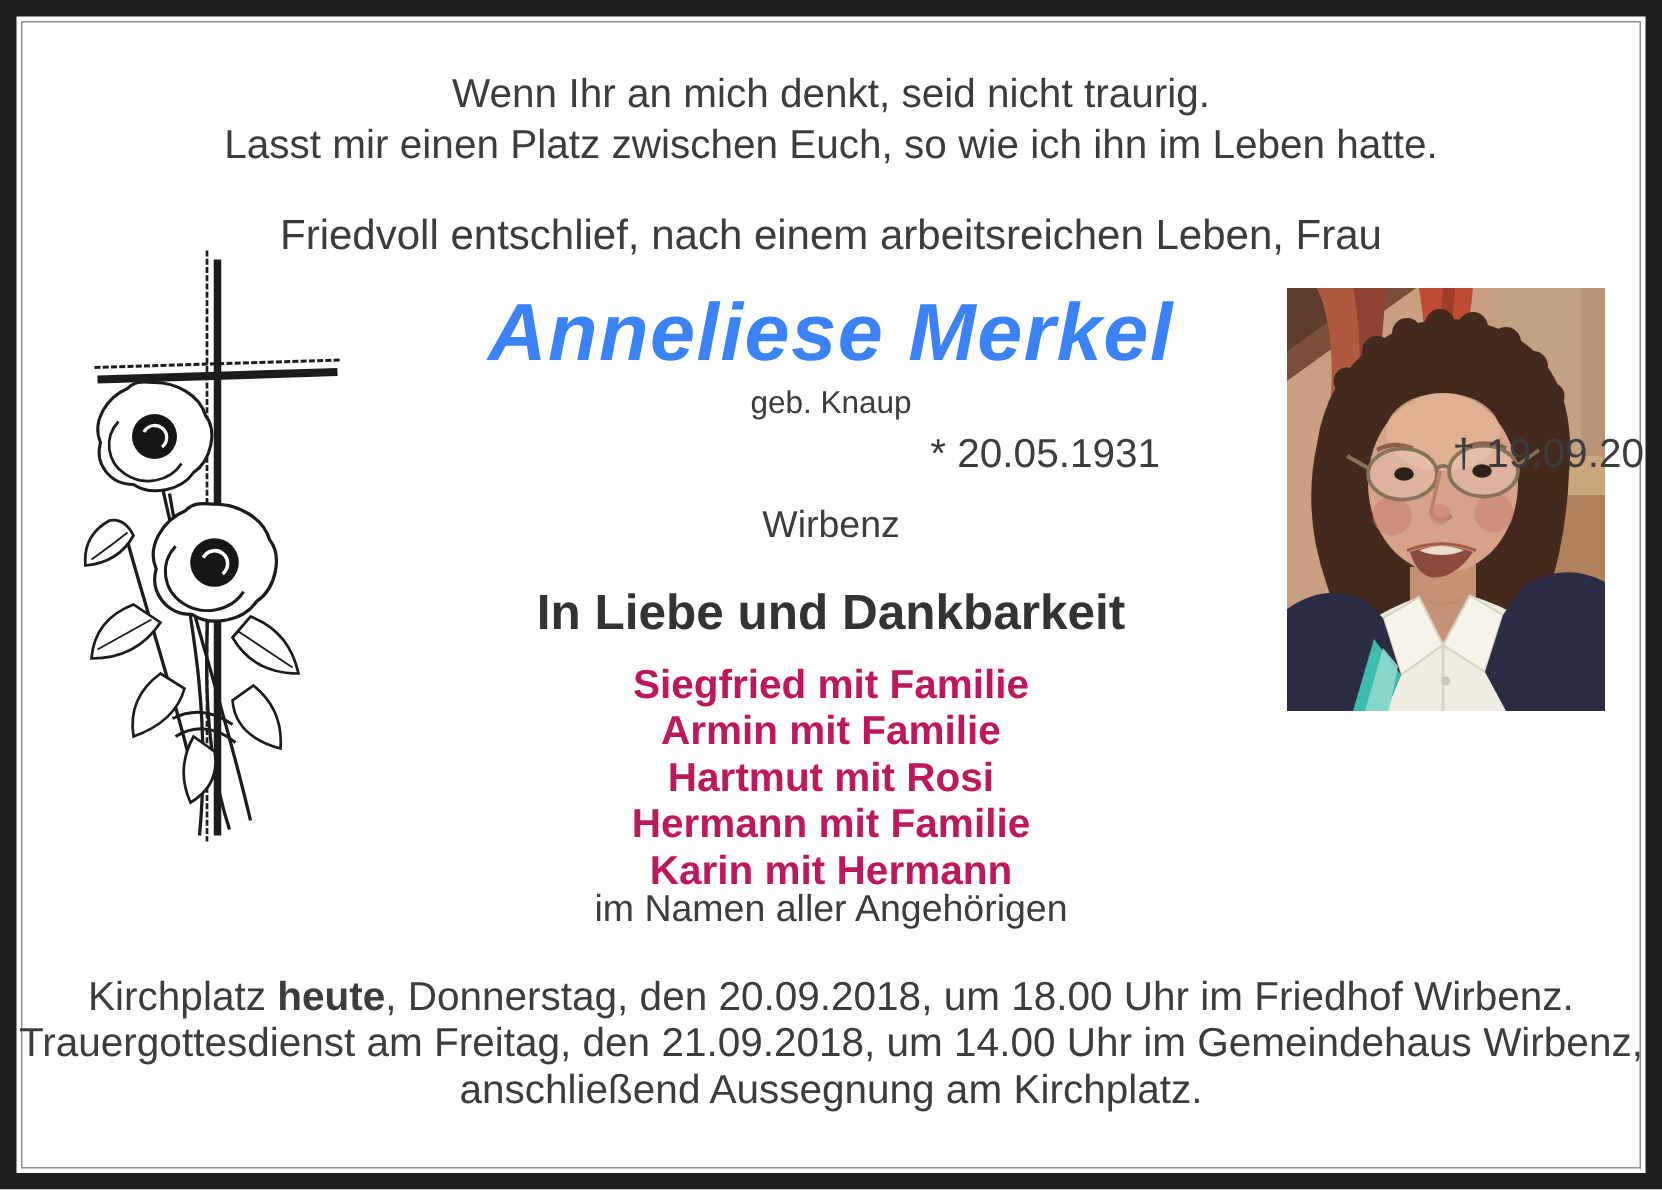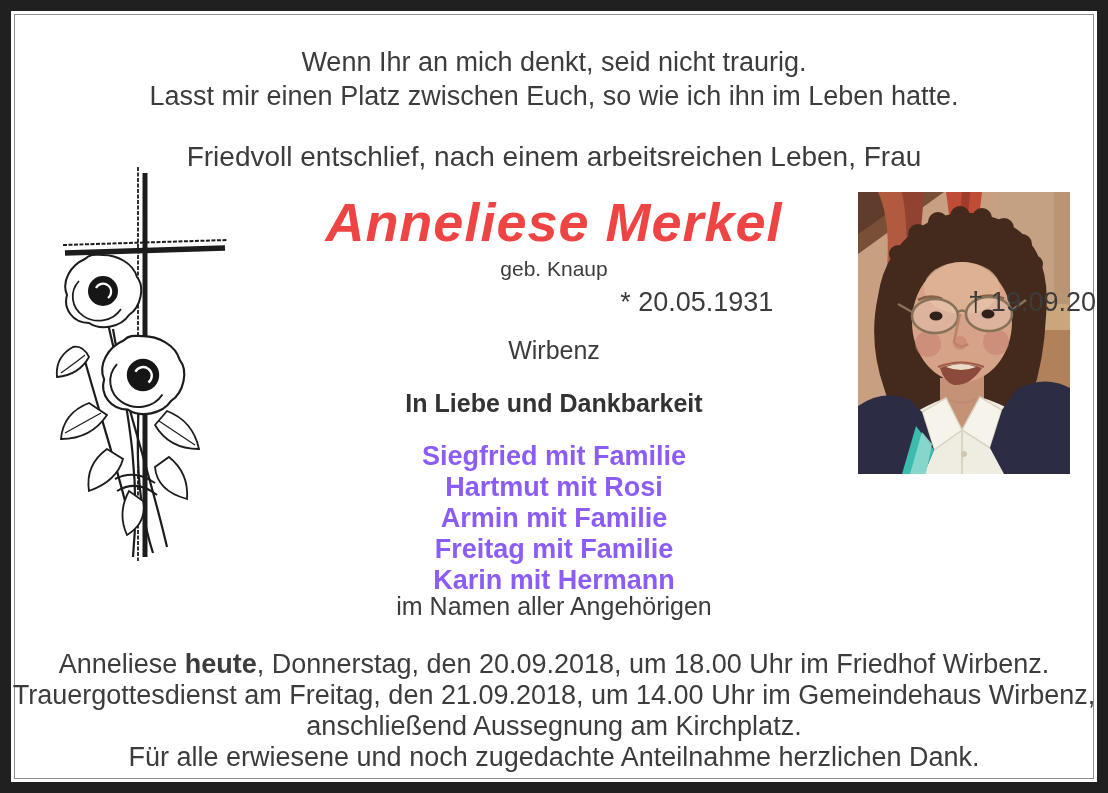--- a/index.html
+++ b/index.html
@@ -16,26 +16,26 @@
   .frame-line {
     position: absolute; inset: 3px;
     border: 1px solid #8f8f8f;
     pointer-events: none;
   }
   .centered { position: absolute; left: 0; width: 100%; text-align: center; }
 
   .epigraph       { top: 34px;  font-size: 27px; line-height: 34px; }
   .intro          { top: 130px; font-size: 28px; }
   .name           { top: 180px; font-size: 54px; font-weight: bold; font-style: italic;
-                    color: #ef4444; letter-spacing: 1px; }
+                    color: #3b82f6; letter-spacing: 1px; }
   .maiden         { top: 246px; font-size: 21px; }
   .dates          { top: 276px; font-size: 27px; display: flex; justify-content: flex-end; gap: 195px; margin-left: 29px; }
   .place          { top: 325px; font-size: 25px; }
-  .mourners-head  { top: 378px; font-size: 25px; font-weight: bold; color: #333333; }
-  .mourner-names  { top: 430px; font-size: 27px; font-weight: bold; line-height: 31px; color: #8b5cf6; }
+  .mourners-head  { top: 378px; font-size: 33px; font-weight: bold; color: #333333; }
+  .mourner-names  { top: 430px; font-size: 27px; font-weight: bold; line-height: 31px; color: #be185d; }
   .closing        { top: 581px; font-size: 25px; }
   .services       { top: 638px; font-size: 27px; line-height: 31px; }
   .services .b    { font-weight: bold; text-align: right; }
 
   .cross-art { position: absolute; left: 44px;  top: 150px; width: 180px; height: 410px; }
   .portrait  { position: absolute; left: 847px; top: 181px; width: 212px; height: 282px; }
   .portrait svg { display: block; }
 </style>
 </head>
 <body>
@@ -157,27 +157,26 @@
     <span>* 20.05.1931</span>
     <span>† 19.09.2018</span>
   </div>
 
   <div class="centered place">Wirbenz</div>
 
   <div class="centered mourners-head">In Liebe und Dankbarkeit</div>
 
   <div class="centered mourner-names">
     <div>Siegfried mit Familie</div>
+    <div>Armin mit Familie</div>
     <div>Hartmut mit Rosi</div>
-    <div>Armin mit Familie</div>
-    <div>Freitag mit Familie</div>
+    <div>Hermann mit Familie</div>
     <div>Karin mit Hermann</div>
   </div>
 
   <div class="centered closing">im Namen aller Angehörigen</div>
 
   <div class="centered services">
-    <div><span>Anneliese </span><span class="b">heute</span><span>, Donnerstag, den 20.09.2018, um 18.00 Uhr im Friedhof Wirbenz.</span></div>
+    <div><span>Kirchplatz </span><span class="b">heute</span><span>, Donnerstag, den 20.09.2018, um 18.00 Uhr im Friedhof Wirbenz.</span></div>
     <div>Trauergottesdienst am Freitag, den 21.09.2018, um 14.00 Uhr im Gemeindehaus Wirbenz,</div>
     <div>anschließend Aussegnung am Kirchplatz.</div>
-    <div>Für alle erwiesene und noch zugedachte Anteilnahme herzlichen Dank.</div>
   </div>
 </div>
 
 </body></html>

